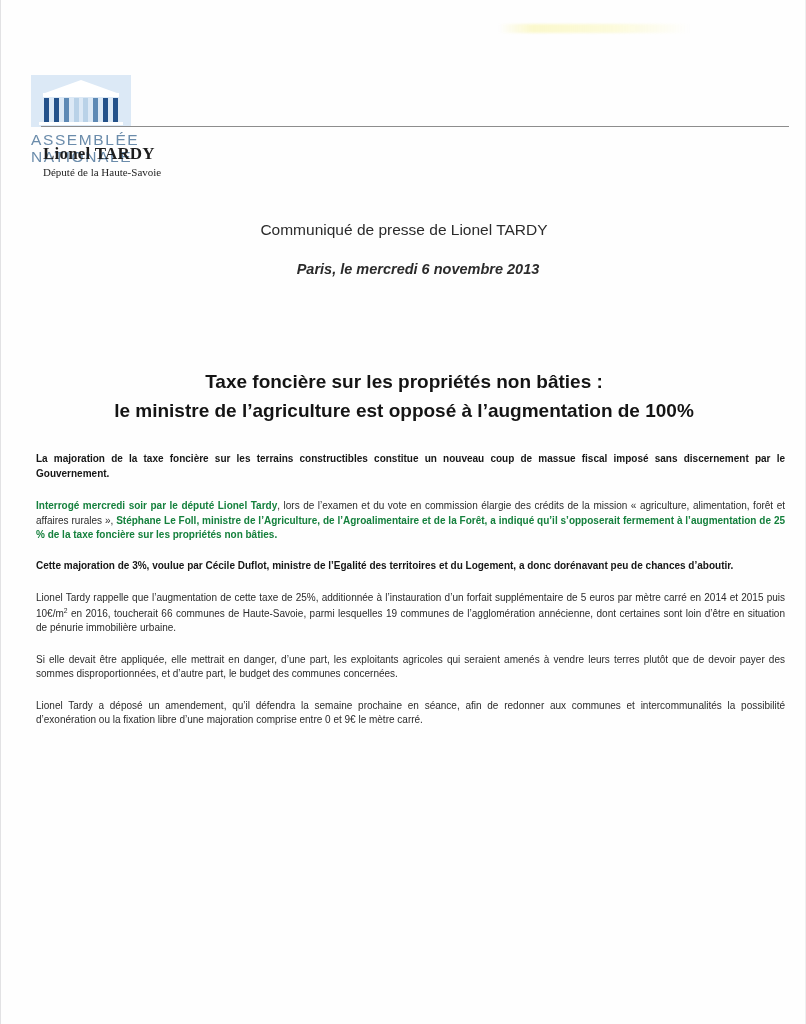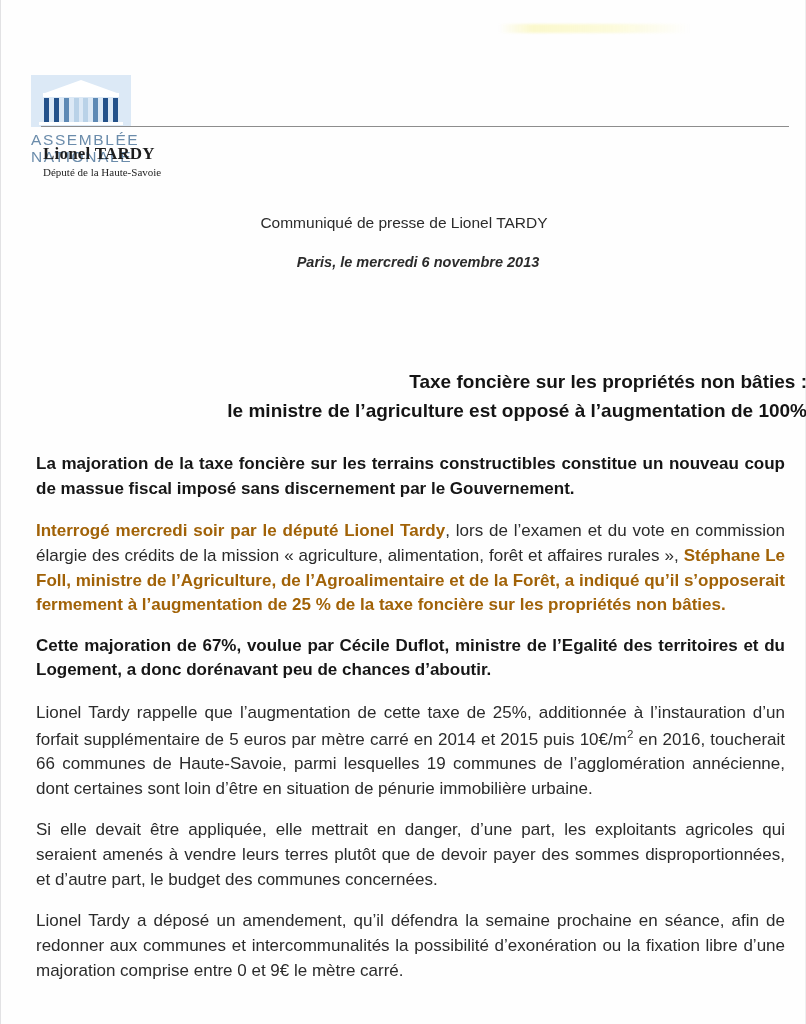--- a/index.html
+++ b/index.html
@@ -134,21 +134,21 @@
   }
   .deputy-role {
     font-size: 11px;
     margin-top: 2px;
   }
 
   
   .meta {
     position: absolute;
     left: 0;
-    top: 214px;
+    top: 221px;
     width: 806px;
     text-align: center;
   }
   .meta-line {
     font-size: 15.5px;
     color: #2b2b2b;
   }
   .meta-date {
     font-size: 14.5px;
     font-style: italic;
@@ -156,48 +156,48 @@
     margin-top: 22px;
     margin-left: 28px;
   }
 
   
   .headline {
     position: absolute;
     left: 0;
     top: 355px;
     width: 806px;
-    text-align: right;
+    text-align: center;
     font-size: 19px;
     font-weight: bold;
     line-height: 1.52;
     color: #141414;
   }
 
   
   .body {
     position: absolute;
     left: 35px;
     top: 452px;
     width: 749px;
   }
   .body p {
     margin: 0 0 17px 0;
-    font-size: 17px;
+    font-size: 10px;
     line-height: 1.45;
     text-align: justify;
     color: #2b2b2b;
   }
   .body p.lead {
     font-weight: bold;
     color: #161616;
     margin-bottom: 18px;
   }
   .body p.tight { margin-bottom: 16px; }
-  .body b { font-weight: bold; color: #a16207; }
+  .body b { font-weight: bold; color: #15803d; }
   .body sup { font-size: 0.68em; vertical-align: super; }
 </style>
 </head>
 <body>
 
 <div class="page">
 
   <div class="scan-streak"></div>
 
   <div class="letterhead">
@@ -238,21 +238,21 @@
     <span>Taxe foncière sur les propriétés non bâties :</span><br>
     <span>le ministre de l’agriculture est opposé à l’augmentation de 100%</span>
   </h1>
 
   <div class="body">
 
     <p class="lead">La majoration de la taxe foncière sur les terrains constructibles constitue un nouveau coup de massue fiscal imposé sans discernement par le Gouvernement.</p>
 
     <p class="tight"><b>Interrogé mercredi soir par le député Lionel Tardy</b><span>, lors de l’examen et du vote en commission élargie des crédits de la mission « agriculture, alimentation, forêt et affaires rurales », </span><b>Stéphane Le Foll, ministre de l’Agriculture, de l’Agroalimentaire et de la Forêt, a indiqué qu’il s’opposerait fermement à l’augmentation de 25 % de la taxe foncière sur les propriétés non bâties.</b></p>
 
-    <p class="lead">Cette majoration de 67%, voulue par Cécile Duflot, ministre de l’Egalité des territoires et du Logement, a donc dorénavant peu de chances d’aboutir.</p>
+    <p class="lead">Cette majoration de 3%, voulue par Cécile Duflot, ministre de l’Egalité des territoires et du Logement, a donc dorénavant peu de chances d’aboutir.</p>
 
     <p><span>Lionel Tardy rappelle que l’augmentation de cette taxe de 25%, additionnée à l’instauration d’un forfait supplémentaire de 5 euros par mètre carré en 2014 et 2015 puis 10€/m</span><sup>2</sup><span> en 2016, toucherait 66 communes de Haute-Savoie, parmi lesquelles 19 communes de l’agglomération annécienne, dont certaines sont loin d’être en situation de pénurie immobilière urbaine.</span></p>
 
 
 
     <p>Si elle devait être appliquée, elle mettrait en danger, d’une part, les exploitants agricoles qui seraient amenés à vendre leurs terres plutôt que de devoir payer des sommes disproportionnées, et d’autre part, le budget des communes concernées.</p>
 
     <p>Lionel Tardy a déposé un amendement, qu’il défendra la semaine prochaine en séance, afin de redonner aux communes et intercommunalités la possibilité d’exonération ou la fixation libre d’une majoration comprise entre 0 et 9€ le mètre carré.</p>
 
   </div>

